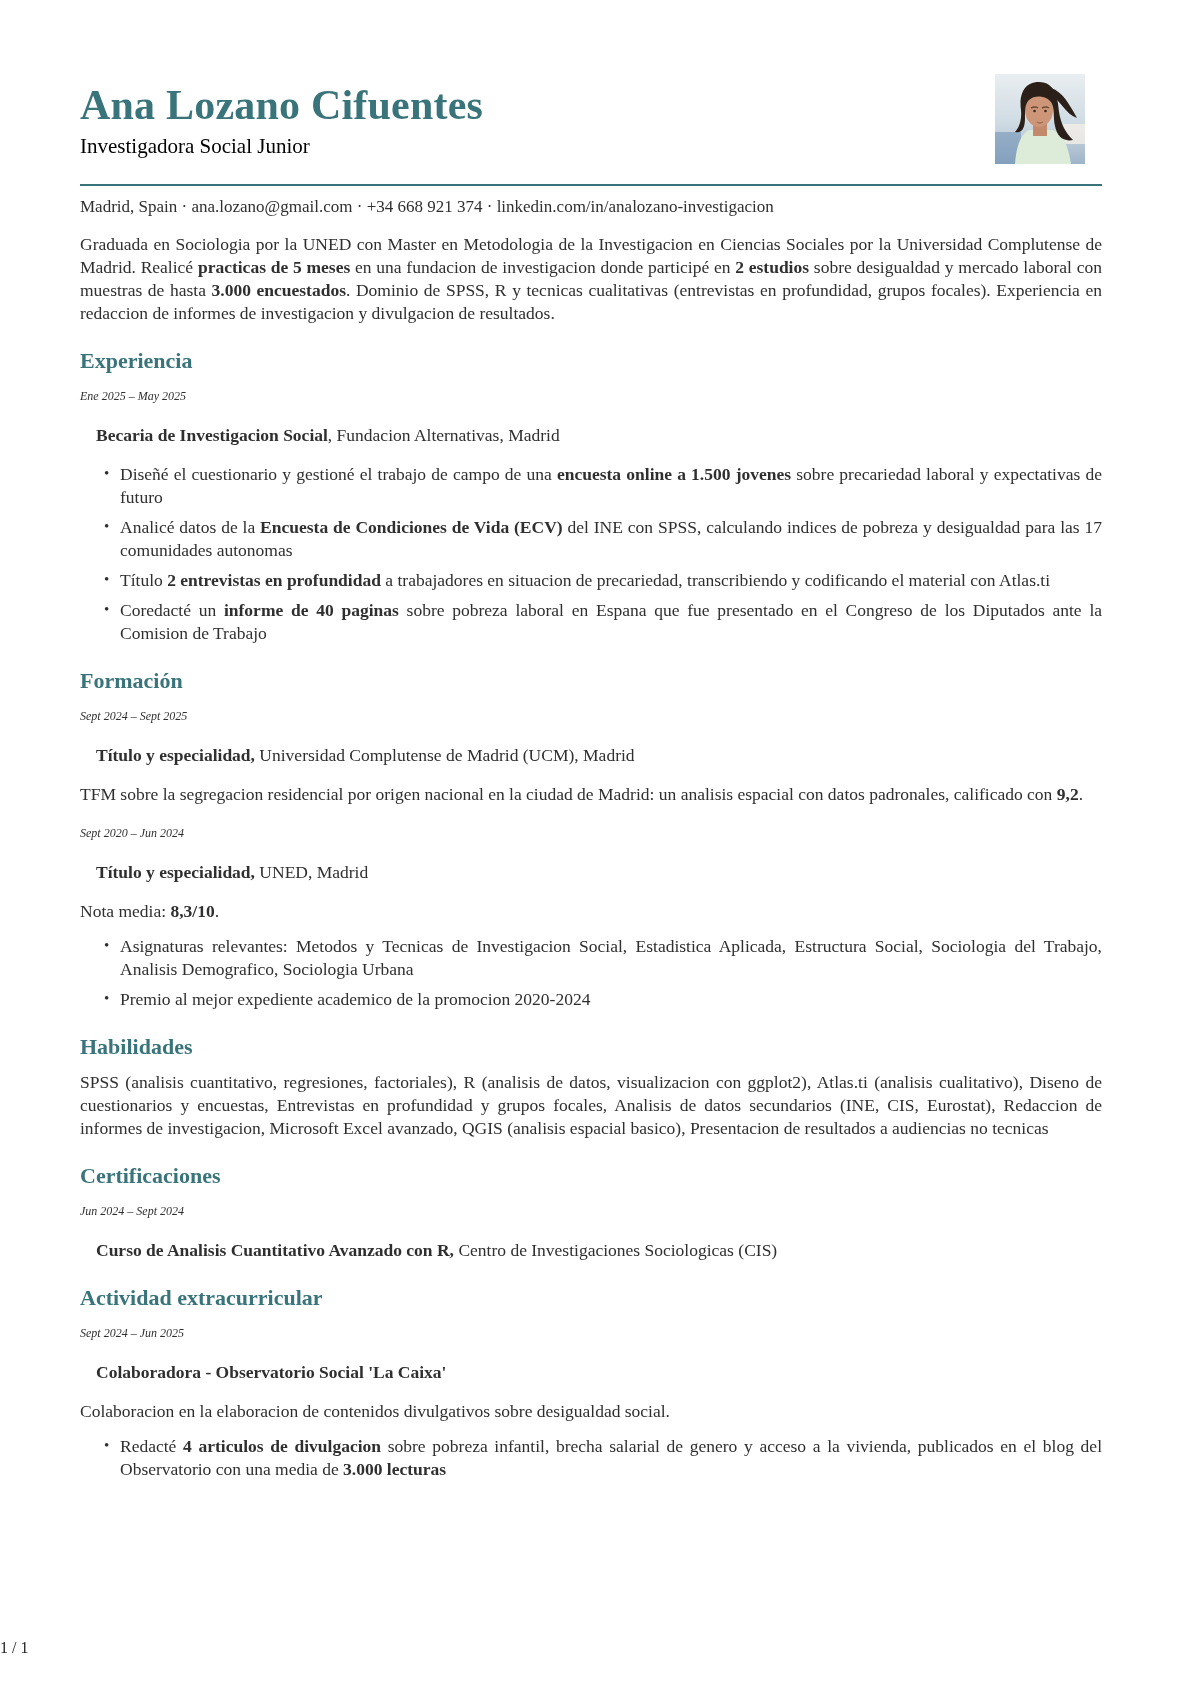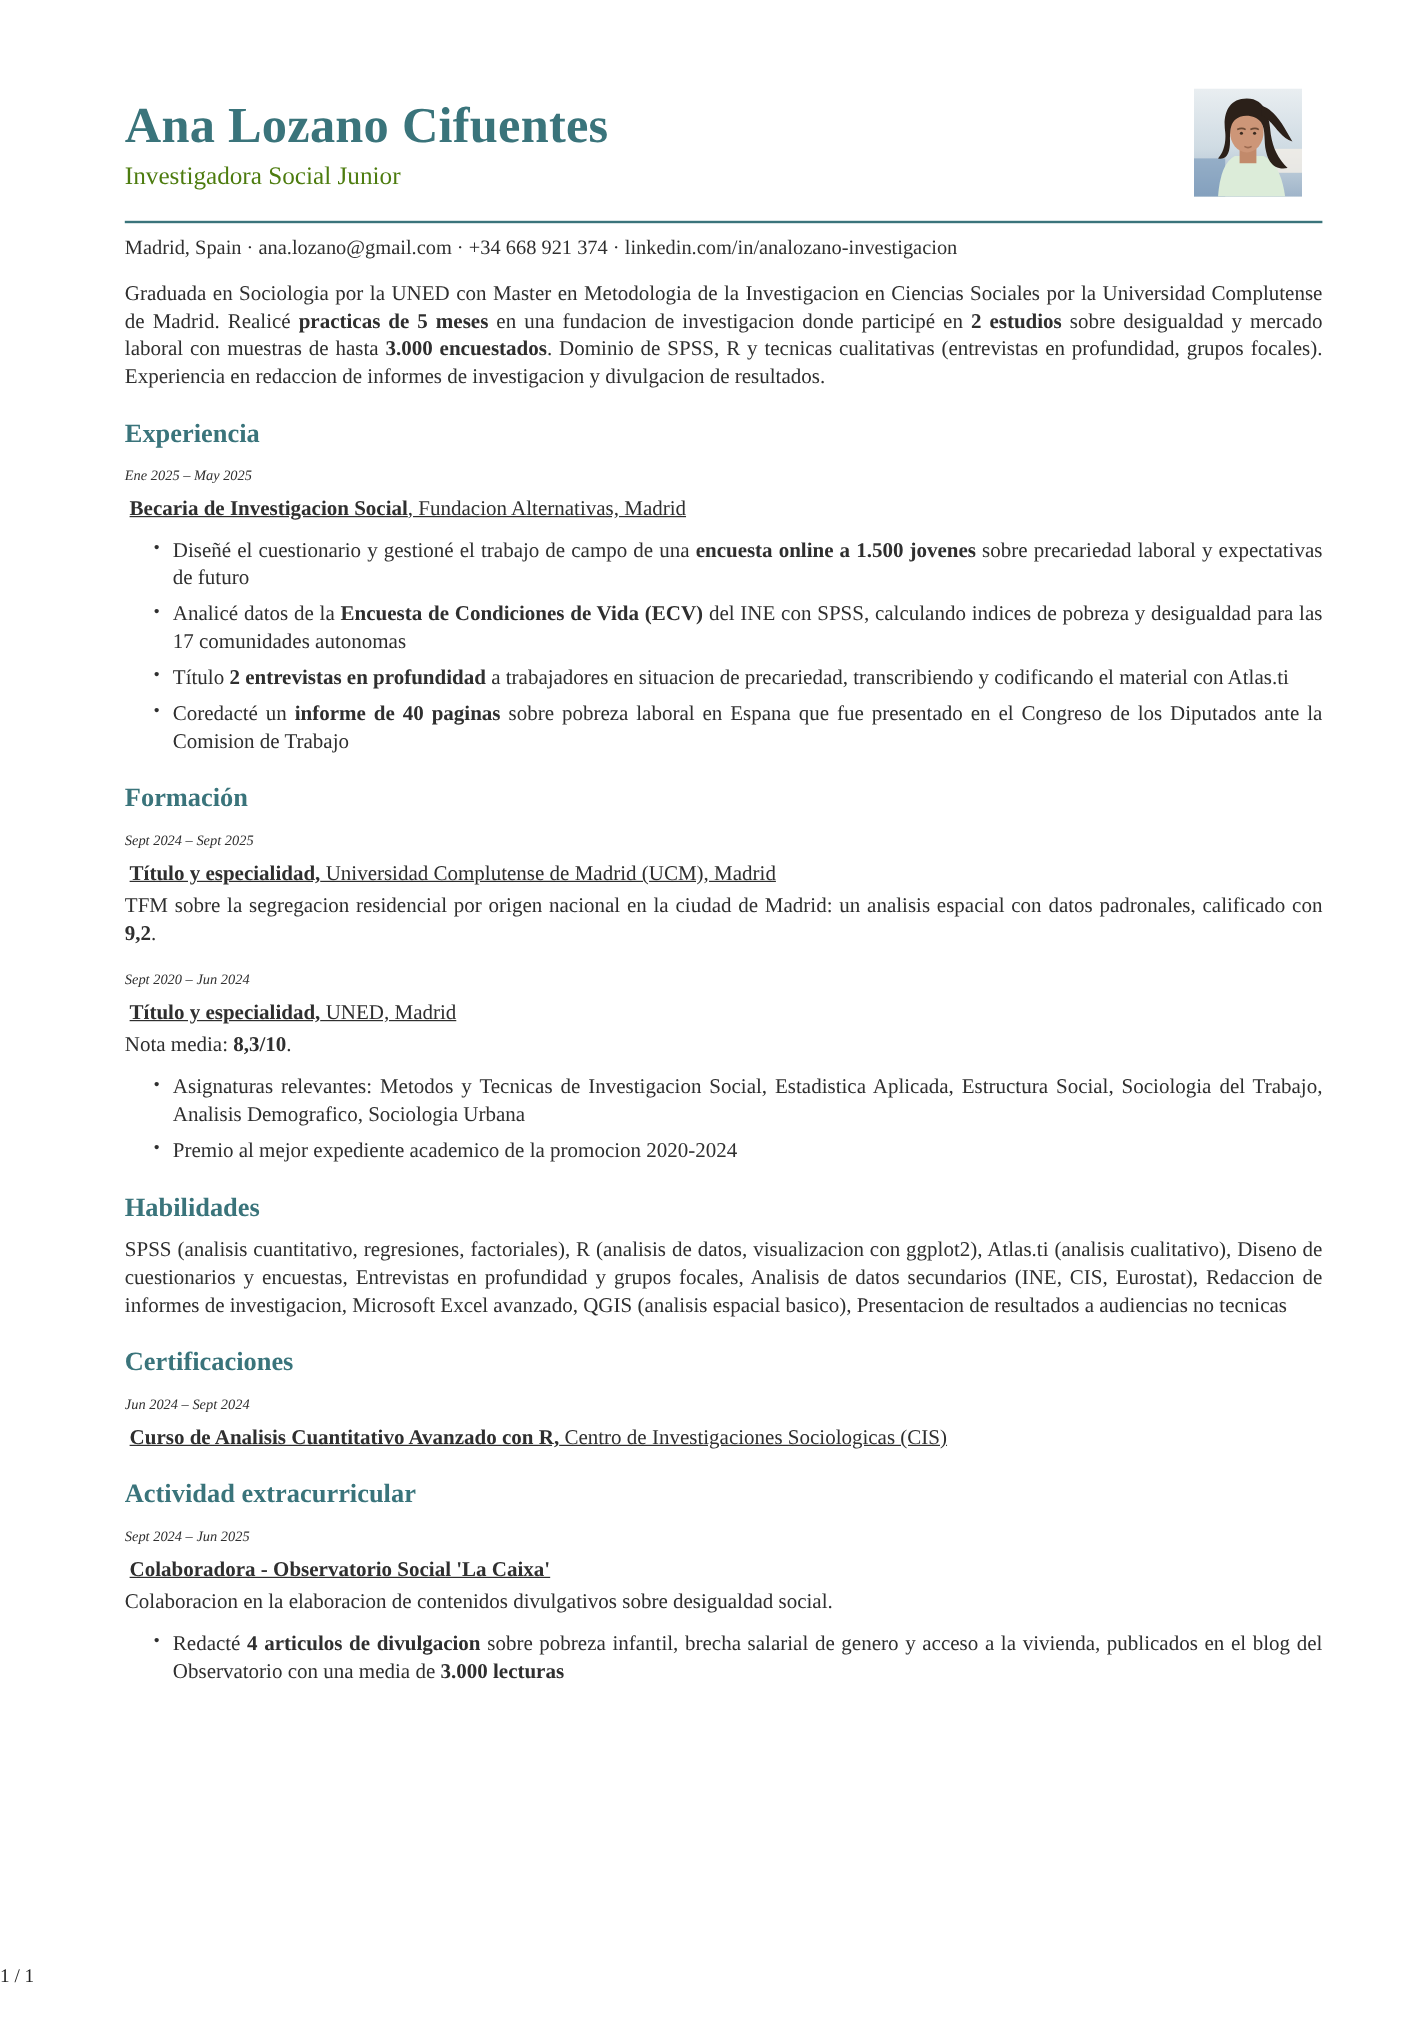--- a/index.html
+++ b/index.html
@@ -5,40 +5,40 @@
   :root{
     --accent:#3a747b;
     --text:#2f2f2f;
   }
   html,body{margin:0;padding:0;}
   body{
     width:1190px;height:1683px;position:relative;background:#ffffff;
     font-family:"Liberation Serif","DejaVu Serif",serif;
     color:var(--text);font-size:17.5px;line-height:23px;overflow:hidden;
   }
-  .page{position:absolute;inset:0;padding:84px 88px 0 104px;box-sizing:border-box;}
+  .page{position:absolute;inset:0;padding:84px 88px 0 80px;box-sizing:border-box;}
   .name{
     font-size:42px;line-height:1.0;margin:0;color:var(--accent);
     font-weight:700;letter-spacing:0.2px;
   }
-  .subtitle{font-size:21px;line-height:26px;margin-top:7px;color:#4d7c0f;}
+  .subtitle{font-size:21px;line-height:26px;margin-top:7px;color:#000000;}
   .photo{
     position:absolute;top:74px;right:105px;width:90px;height:90px;overflow:hidden;background:#dfe7ea;
   }
   .rule{border:none;border-top:2px solid var(--accent);margin:25px 0 0 0;}
   .contact{margin-top:9px;font-size:17px;}
   .summary{margin:15px 0 0 0;text-align:justify;hyphens:auto;}
   h2.sec{
     color:var(--accent);font-size:22px;line-height:24px;font-weight:700;
     margin:24px 0 12px 0;
   }
   .entry{margin:0;}
   .entry + .entry{margin-top:16px;}
   .date{font-size:12px;font-style:italic;margin:0 0 3px 0;}
-  .etitle{margin:4px;text-decoration:underline;}
+  .etitle{margin:16px;}
   .desc{margin:0;text-align:justify;hyphens:auto;}
   .b{font-weight:700;}
   ul.bullets{margin:12px 0 0 0;padding:0;list-style:none;}
   ul.bullets li{
     position:relative;padding-left:40px;margin:0 0 7px 0;
     text-align:justify;hyphens:auto;
   }
   ul.bullets li::before{content:"\2022";position:absolute;left:24px;top:-1px;font-size:15px;}
   .plain{margin:0;text-align:justify;hyphens:auto;}
   .footer{

